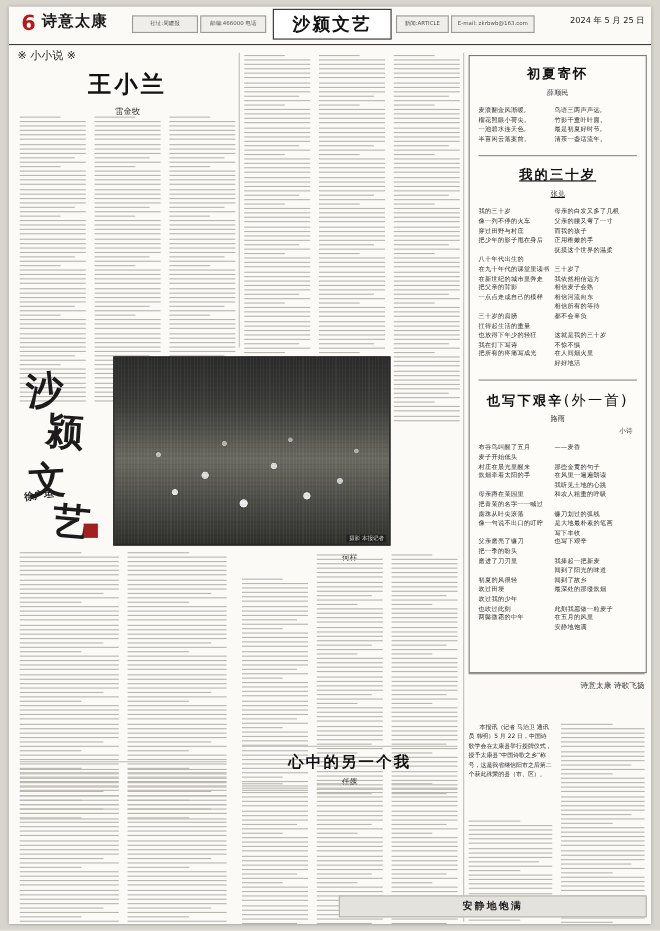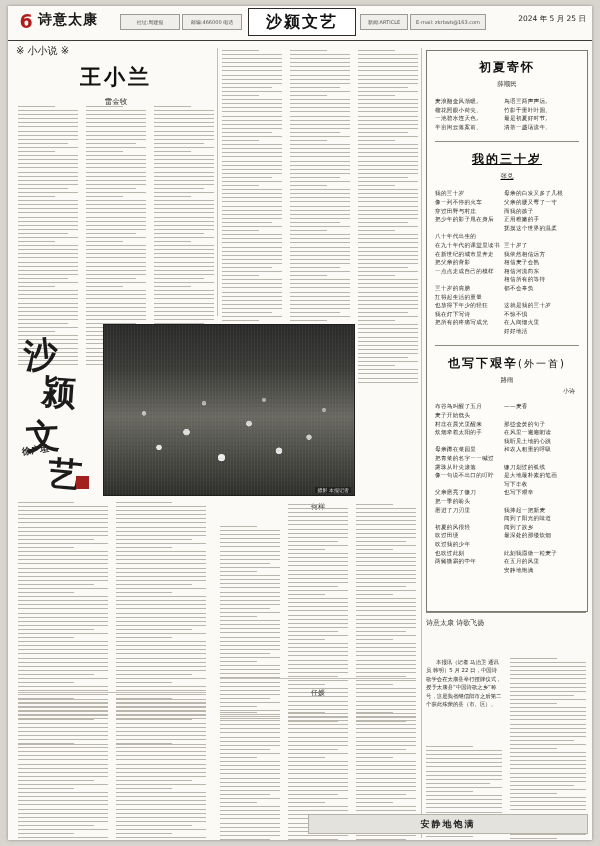--- a/index.html
+++ b/index.html
@@ -124,21 +124,21 @@
   .poem-rule{height:1px;background:#8d8a82;margin:7px 8px;}
   .verse{
     font-size:5.6px;color:#2a2a2a;line-height:8.6px;letter-spacing:.3px;
   }
   .verse-col{float:left;width:48%;}
   .clearfix::after{content:"";display:block;clear:both;}
   
   .feature{
     position:absolute;left:418px;top:612px;width:160px;
   }
-  .feature-kicker{text-align:left;font-size:7px;color:#333;}
+  .feature-kicker{text-align:right;font-size:7px;color:#333;}
   .feature-head{
     text-align:center;font-size:11.5px;font-weight:bold;color:#111;margin-top:4px;letter-spacing:.5px;
   }
   .footer-band{
     position:absolute;left:300px;bottom:6px;width:278px;height:18px;
     background:#e4e2dc;border:1px solid #b5b2aa;
     font-size:9px;font-weight:bold;color:#222;line-height:18px;text-align:center;letter-spacing:2px;
   }
   .vrule{position:absolute;width:1px;background:#c2bfb7;}
   .hrule{position:absolute;height:1px;background:#c2bfb7;}
@@ -918,20 +918,21 @@
       <div class="ln m"></div>
       <div class="ln"></div>
       <div class="ln s"></div>
       <div class="ln"></div>
       <div class="ln"></div>
       <div class="ln"></div>
       <div class="ln"></div>
     </div>
 
   <div style="position:absolute;left:210px;top:678px;width:200px;">
+    <div class="h2-center">心中的另一个我</div>
     <div class="h2-byline">任媛</div>
   </div>
   <div class="fake-col" style="left:212px;top:706px;width:60px;" id="c12">
       <div class="ln s"></div>
       <div class="ln"></div>
       <div class="ln"></div>
       <div class="ln"></div>
       <div class="ln"></div>
       <div class="ln"></div>
       <div class="ln"></div>
@@ -1171,21 +1172,21 @@
             <div>在人间烟火里</div>
             <div>好好地活</div>
           </div>
       </div>
     </div>
 
     <div class="poem-rule" style="margin-top:10px;"></div>
 
     <div style="padding:2px 8px 0;">
       <div class="poem-title">
-        <span>也写下艰辛</span><span style="font-size:10px;font-weight:normal;">(外一首)</span>
+        <span>也写下艰辛</span><span style="font-size:13px;font-weight:normal;">(外一首)</span>
       </div>
       <div class="poem-author">路雨</div>
       <div style="font-size:6px;color:#444;text-align:right;padding-right:4px;margin-top:2px;">小诗</div>
       <div class="clearfix" style="margin-top:6px;">
         <div class="verse verse-col">
             <div>布谷鸟叫醒了五月</div>
             <div>麦子开始低头</div>
             <div>村庄在晨光里醒来</div>
             <div>炊烟牵着太阳的手</div>
             <div>&nbsp;</div>

